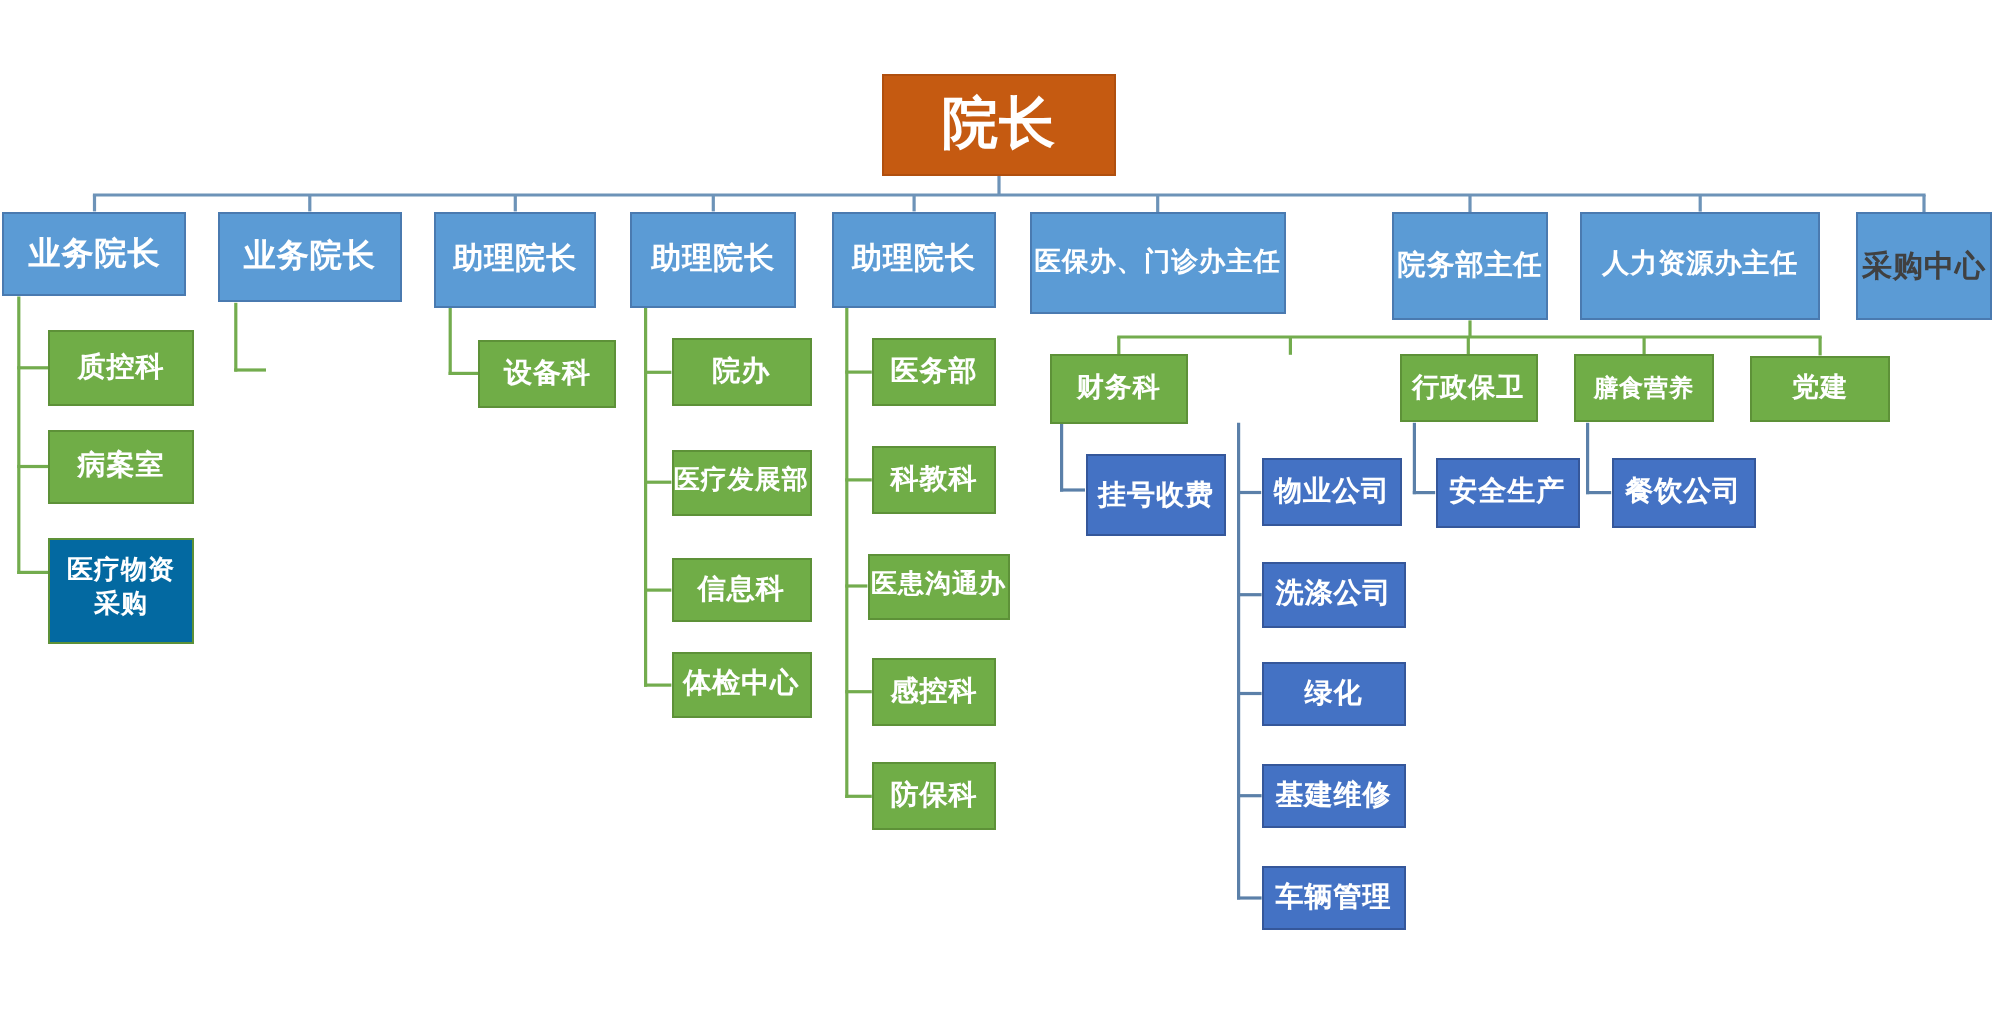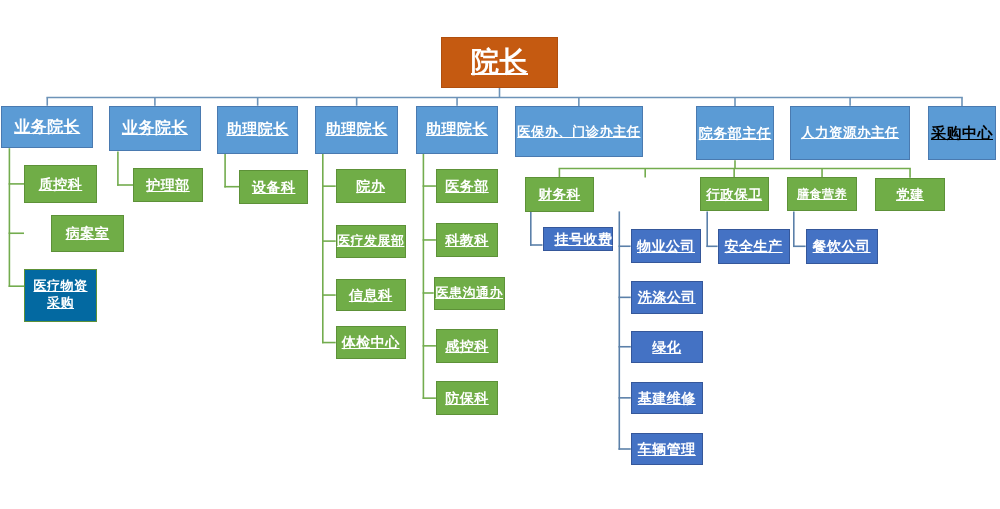--- a/index.html
+++ b/index.html
@@ -27,21 +27,20 @@
     box-sizing: border-box;
     display: flex;
     align-items: center;
     justify-content: center;
     text-align: center;
     color: #ffffff;
     font-weight: 700;
     line-height: 1.3;
     white-space: pre-line;
     letter-spacing: 0.5px;
-    text-decoration: underline;
   }
 </style>
 </head>
 <body>
 
 <div id="stage">
   <svg id="connector-layer" xmlns="http://www.w3.org/2000/svg" width="1000" height="509">
       <line x1="499.5" y1="87.5" x2="499.5" y2="97.5" stroke="#6d93b8" stroke-width="1.6"></line>
       <line x1="46.45" y1="97.5" x2="962.8" y2="97.5" stroke="#6d93b8" stroke-width="1.6"></line>
       <line x1="47.25" y1="97.5" x2="47.25" y2="105.7" stroke="#6d93b8" stroke-width="1.6"></line>
@@ -94,41 +93,40 @@
     </svg>
 <div class="node" style="left: 441px; top: 36.5px; width: 117px; height: 51px; font-size: 28px; background: rgb(197, 90, 17); border: 1px solid rgb(176, 79, 14); color: rgb(255, 255, 255);"><span>院长</span></div>
     <div class="node" style="left: 1.3px; top: 105.7px; width: 91.9px; height: 42.5px; font-size: 16px; background: rgb(91, 155, 213); border: 1px solid rgb(74, 122, 176); color: rgb(255, 255, 255);"><span>业务院长</span></div>
     <div class="node" style="left: 108.9px; top: 105.7px; width: 92px; height: 45.7px; font-size: 16px; background: rgb(91, 155, 213); border: 1px solid rgb(74, 122, 176); color: rgb(255, 255, 255);"><span>业务院长</span></div>
     <div class="node" style="left: 217.4px; top: 105.7px; width: 80.5px; height: 48.2px; font-size: 15px; background: rgb(91, 155, 213); border: 1px solid rgb(74, 122, 176); color: rgb(255, 255, 255);"><span>助理院长</span></div>
     <div class="node" style="left: 315.1px; top: 105.7px; width: 83.1px; height: 48px; font-size: 15px; background: rgb(91, 155, 213); border: 1px solid rgb(74, 122, 176); color: rgb(255, 255, 255);"><span>助理院长</span></div>
     <div class="node" style="left: 415.7px; top: 105.7px; width: 82.7px; height: 48px; font-size: 15px; background: rgb(91, 155, 213); border: 1px solid rgb(74, 122, 176); color: rgb(255, 255, 255);"><span>助理院长</span></div>
     <div class="node" style="left: 695.7px; top: 106px; width: 78.6px; height: 54.2px; font-size: 14px; background: rgb(91, 155, 213); border: 1px solid rgb(74, 122, 176); color: rgb(255, 255, 255);"><span>院务部主任</span></div>
     <div class="node" style="left: 515.1px; top: 106.2px; width: 127.5px; height: 50.4px; font-size: 13.2px; background: rgb(91, 155, 213); border: 1px solid rgb(74, 122, 176); color: rgb(255, 255, 255);"><span>医保办、门诊办主任</span></div>
     <div class="node" style="left: 790.3px; top: 105.8px; width: 119.6px; height: 54.7px; font-size: 13.5px; background: rgb(91, 155, 213); border: 1px solid rgb(74, 122, 176); color: rgb(255, 255, 255);"><span>人力资源办主任</span></div>
-    <div class="node" style="left: 928.1px; top: 106.4px; width: 67.8px; height: 53.9px; font-size: 15px; background: rgb(91, 155, 213); border: 1px solid rgb(74, 122, 176); color: #000000;"><span>采购中心</span></div>
+    <div class="node" style="left: 928.1px; top: 106.4px; width: 67.8px; height: 53.9px; font-size: 15px; background: rgb(91, 155, 213); border: 1px solid rgb(74, 122, 176); color: #404040;"><span>采购中心</span></div>
     <div class="node" style="left: 24px; top: 165px; width: 73px; height: 37.8px; font-size: 14px; background: rgb(112, 173, 71); border: 1px solid rgb(93, 145, 56); color: rgb(255, 255, 255);"><span>质控科</span></div>
-    <div class="node" style="left: 24px; top: 214.5px; width: 73px; height: 37.5px; font-size: 14px; background: rgb(112, 173, 71); border: 1px solid rgb(93, 145, 56); color: rgb(255, 255, 255); margin-left: 27px;"><span>病案室</span></div>
+    <div class="node" style="left: 24px; top: 214.5px; width: 73px; height: 37.5px; font-size: 14px; background: rgb(112, 173, 71); border: 1px solid rgb(93, 145, 56); color: rgb(255, 255, 255);"><span>病案室</span></div>
     <div class="node" style="left: 24px; top: 268.7px; width: 73px; height: 53px; font-size: 13px; background: #0369a1; border: 1px solid rgb(93, 145, 56); color: rgb(255, 255, 255);"><span>医疗物资
 采购</span></div>
-    <div class="node" style="left: 133px; top: 168.4px; width: 70px; height: 33.2px; font-size: 14px; background: rgb(112, 173, 71); border: 1px solid rgb(93, 145, 56); color: rgb(255, 255, 255);"><span>护理部</span></div>
     <div class="node" style="left: 239.4px; top: 169.8px; width: 68.6px; height: 33.8px; font-size: 14px; background: rgb(112, 173, 71); border: 1px solid rgb(93, 145, 56); color: rgb(255, 255, 255);"><span>设备科</span></div>
     <div class="node" style="left: 335.7px; top: 169.4px; width: 69.9px; height: 33.5px; font-size: 14px; background: rgb(112, 173, 71); border: 1px solid rgb(93, 145, 56); color: rgb(255, 255, 255);"><span>院办</span></div>
     <div class="node" style="left: 335.7px; top: 224.6px; width: 69.9px; height: 33px; font-size: 13px; background: rgb(112, 173, 71); border: 1px solid rgb(93, 145, 56); color: rgb(255, 255, 255);"><span>医疗发展部</span></div>
     <div class="node" style="left: 335.7px; top: 278.8px; width: 69.9px; height: 32.5px; font-size: 14px; background: rgb(112, 173, 71); border: 1px solid rgb(93, 145, 56); color: rgb(255, 255, 255);"><span>信息科</span></div>
     <div class="node" style="left: 335.7px; top: 326.3px; width: 69.9px; height: 32.5px; font-size: 14px; background: rgb(112, 173, 71); border: 1px solid rgb(93, 145, 56); color: rgb(255, 255, 255);"><span>体检中心</span></div>
     <div class="node" style="left: 435.9px; top: 169.3px; width: 62.2px; height: 33.5px; font-size: 14px; background: rgb(112, 173, 71); border: 1px solid rgb(93, 145, 56); color: rgb(255, 255, 255);"><span>医务部</span></div>
     <div class="node" style="left: 435.9px; top: 223.2px; width: 62.2px; height: 33.5px; font-size: 14px; background: rgb(112, 173, 71); border: 1px solid rgb(93, 145, 56); color: rgb(255, 255, 255);"><span>科教科</span></div>
     <div class="node" style="left: 433.7px; top: 276.5px; width: 71px; height: 33px; font-size: 13px; background: rgb(112, 173, 71); border: 1px solid rgb(93, 145, 56); color: rgb(255, 255, 255);"><span>医患沟通办</span></div>
     <div class="node" style="left: 435.9px; top: 328.8px; width: 62.2px; height: 34.1px; font-size: 14px; background: rgb(112, 173, 71); border: 1px solid rgb(93, 145, 56); color: rgb(255, 255, 255);"><span>感控科</span></div>
     <div class="node" style="left: 435.9px; top: 381.1px; width: 62.2px; height: 34.1px; font-size: 14px; background: rgb(112, 173, 71); border: 1px solid rgb(93, 145, 56); color: rgb(255, 255, 255);"><span>防保科</span></div>
     <div class="node" style="left: 524.5px; top: 177.4px; width: 69.8px; height: 34.2px; font-size: 13.5px; background: rgb(112, 173, 71); border: 1px solid rgb(93, 145, 56); color: rgb(255, 255, 255);"><span>财务科</span></div>
     <div class="node" style="left: 699.7px; top: 177.4px; width: 68.9px; height: 34px; font-size: 13.5px; background: rgb(112, 173, 71); border: 1px solid rgb(93, 145, 56); color: rgb(255, 255, 255); text-align: right;"><span>行政保卫</span></div>
     <div class="node" style="left: 787.3px; top: 177.4px; width: 69.5px; height: 34px; font-size: 12px; background: rgb(112, 173, 71); border: 1px solid rgb(93, 145, 56); color: rgb(255, 255, 255);"><span>膳食营养</span></div>
     <div class="node" style="left: 874.9px; top: 177.7px; width: 70.3px; height: 33.5px; font-size: 13.5px; background: rgb(112, 173, 71); border: 1px solid rgb(93, 145, 56); color: rgb(255, 255, 255);"><span>党建</span></div>
-    <div class="node" style="left: 542.5px; top: 227.4px; width: 70.9px; height: 24px; font-size: 14px; background: rgb(68, 114, 196); border: 1px solid rgb(53, 87, 154); color: rgb(255, 255, 255); justify-content: flex-end;"><span>挂号收费</span></div>
+    <div class="node" style="left: 542.5px; top: 227.4px; width: 70.9px; height: 41px; font-size: 14px; background: rgb(68, 114, 196); border: 1px solid rgb(53, 87, 154); color: rgb(255, 255, 255);"><span>挂号收费</span></div>
     <div class="node" style="left: 630.6px; top: 229.2px; width: 70.8px; height: 34.1px; font-size: 14px; background: rgb(68, 114, 196); border: 1px solid rgb(53, 87, 154); color: rgb(255, 255, 255);"><span>物业公司</span></div>
     <div class="node" style="left: 630.8px; top: 281.1px; width: 71.9px; height: 32.5px; font-size: 14px; background: rgb(68, 114, 196); border: 1px solid rgb(53, 87, 154); color: rgb(255, 255, 255);"><span>洗涤公司</span></div>
     <div class="node" style="left: 630.8px; top: 330.5px; width: 71.9px; height: 32.5px; font-size: 14px; background: rgb(68, 114, 196); border: 1px solid rgb(53, 87, 154); color: rgb(255, 255, 255);"><span>绿化</span></div>
     <div class="node" style="left: 630.8px; top: 382px; width: 71.9px; height: 31.7px; font-size: 14px; background: rgb(68, 114, 196); border: 1px solid rgb(53, 87, 154); color: rgb(255, 255, 255);"><span>基建维修</span></div>
     <div class="node" style="left: 630.8px; top: 433.2px; width: 71.9px; height: 31.6px; font-size: 14px; background: rgb(68, 114, 196); border: 1px solid rgb(53, 87, 154); color: rgb(255, 255, 255);"><span>车辆管理</span></div>
     <div class="node" style="left: 717.6px; top: 229px; width: 72px; height: 34.6px; font-size: 14px; background: rgb(68, 114, 196); border: 1px solid rgb(53, 87, 154); color: rgb(255, 255, 255);"><span>安全生产</span></div>
     <div class="node" style="left: 805.6px; top: 229px; width: 72px; height: 34.6px; font-size: 14px; background: rgb(68, 114, 196); border: 1px solid rgb(53, 87, 154); color: rgb(255, 255, 255);"><span>餐饮公司</span></div>
   </div>
 
 </body></html>

